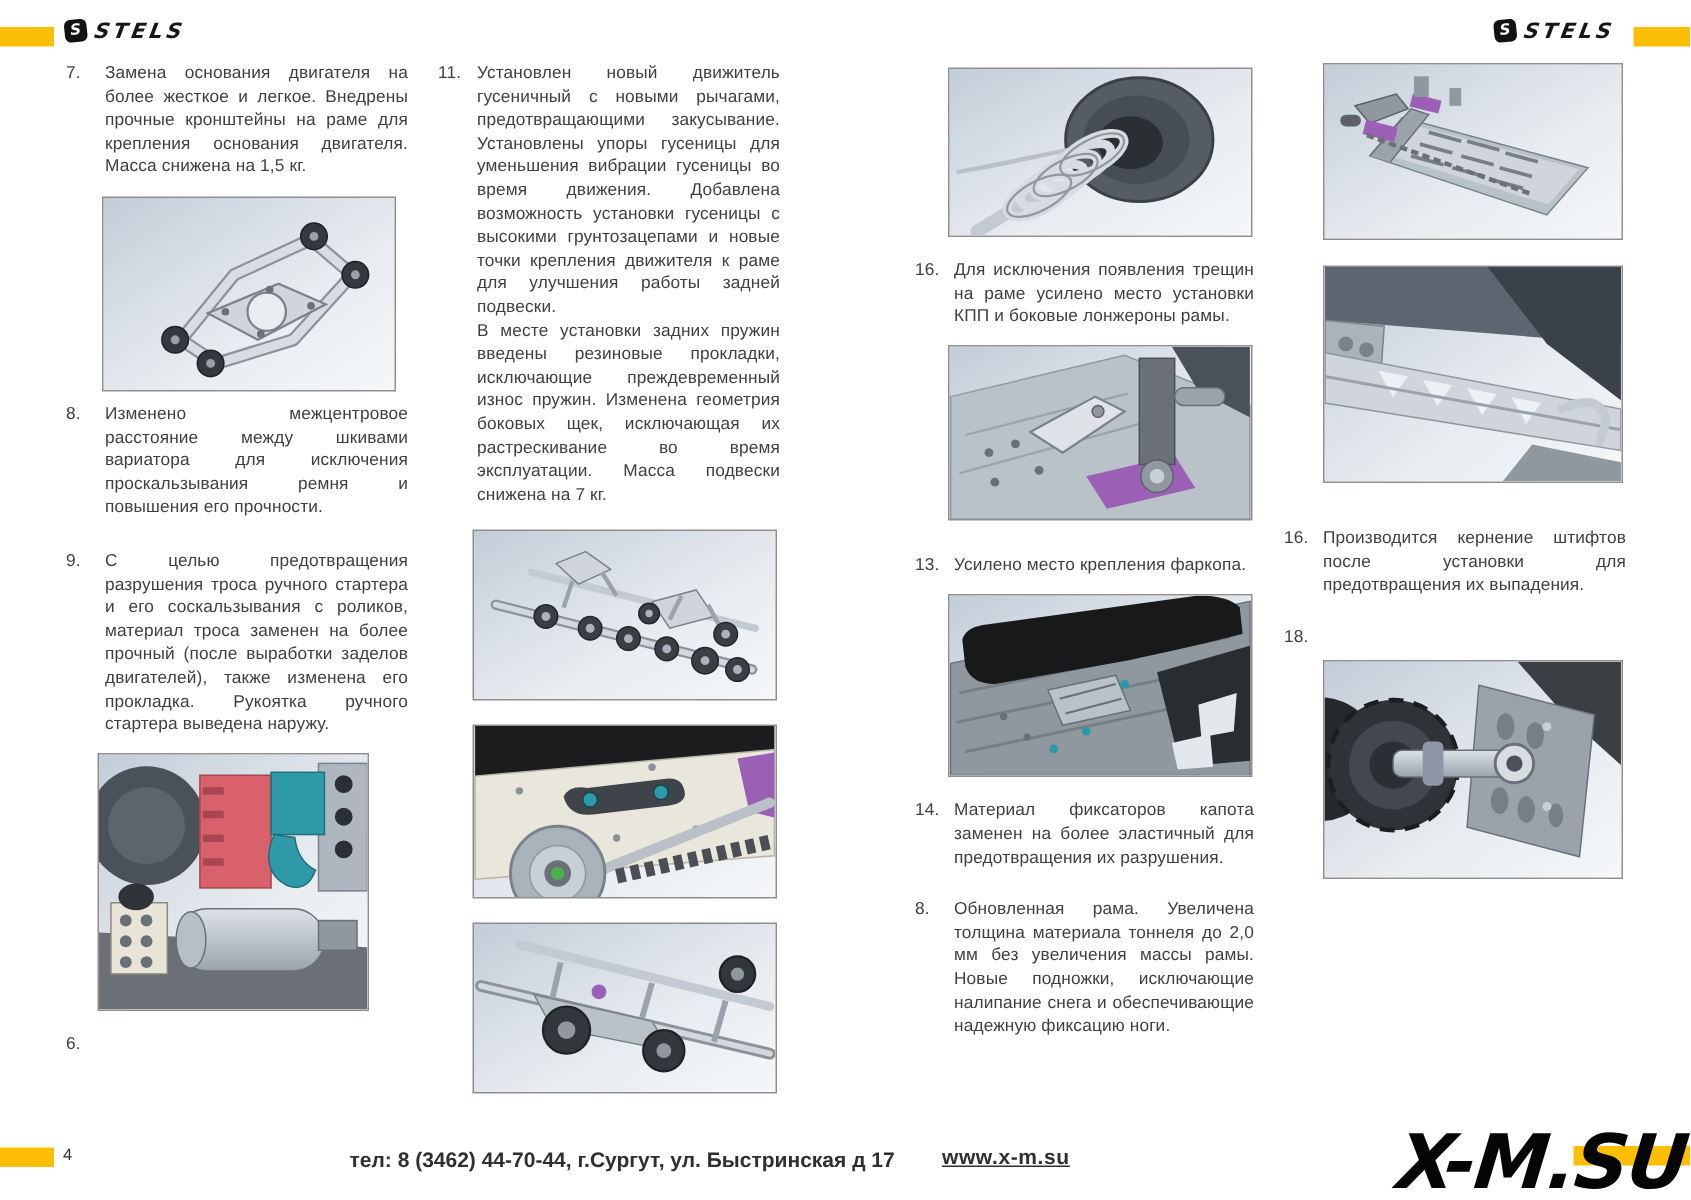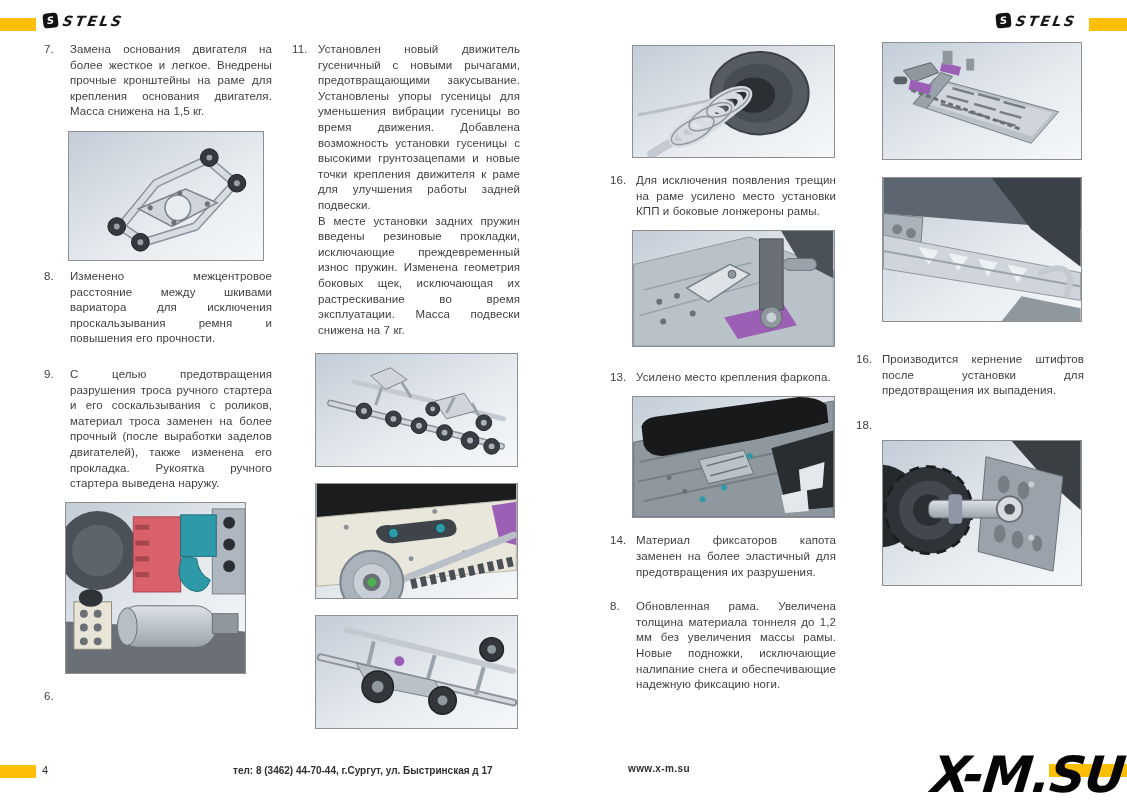--- a/index.html
+++ b/index.html
@@ -39,22 +39,22 @@
   
   .fig{
     box-sizing:border-box;border:1px solid #8f8f8f;margin:0;
     background:linear-gradient(135deg,#c6d0da 0%,#e7ebef 55%,#f4f6f8 100%);
     overflow:hidden;
   }
   .fig svg{display:block;width:100%;height:100%;}
   
   .foot{position:absolute;font-weight:700;color:#2f2f2f;white-space:nowrap;}
   #page-num{left:42px;top:764px;font-size:11px;font-weight:400;}
-  #contact{left:233px;top:765px;font-size:10px;}
-  #site{left:628px;top:763px;font-size:10px;letter-spacing:.4px;}
+  #contact{left:233px;top:765px;font-size:14px;}
+  #site{left:628px;top:763px;font-size:14px;letter-spacing:.4px;text-decoration:underline;}
   #watermark{
     position:absolute;right:2px;bottom:0px;z-index:6;
     font:italic 900 50px/1 "DejaVu Sans",sans-serif;color:#050505;
     transform:skewX(-6deg);letter-spacing:-1px;
   }
 </style>
 </head>
 <body>
 
 <div class="page">
@@ -336,21 +336,21 @@
       </svg>
     </figure>
 
     <div class="item" style="margin-top:15px">
       <span class="num">14.</span>
       <div class="txt">Материал фиксаторов капота заменен на более эластичный для предотвращения их разрушения.</div>
     </div>
 
     <div class="item" style="margin-top:19px">
       <span class="num">8.</span>
-      <div class="txt">Обновленная рама. Увеличена толщина материала тоннеля до 1,2 мм без увеличения массы рамы. Новые подножки, исключающие налипание снега и обеспечивающие надежную фиксацию ноги.</div>
+      <div class="txt">Обновленная рама. Увеличена толщина материала тоннеля до 2,0 мм без увеличения массы рамы. Новые подножки, исключающие налипание снега и обеспечивающие надежную фиксацию ноги.</div>
     </div>
   </div>
 
   <div class="col" id="c4">
     <figure class="fig" style="margin:0 0 0 26px;width:200px;height:118px">
       <svg viewBox="0 0 200 118">
         <rect width="200" height="118" fill="url(#gbg)"></rect>
         <polygon points="52,36 178,70 150,102 30,62" fill="#b9c1c9" stroke="#7a8188"></polygon>
         <polygon points="56,40 172,71 151,95 38,60" fill="#cfd5db"></polygon>
         <g stroke="#767e86" stroke-width="2.5">

